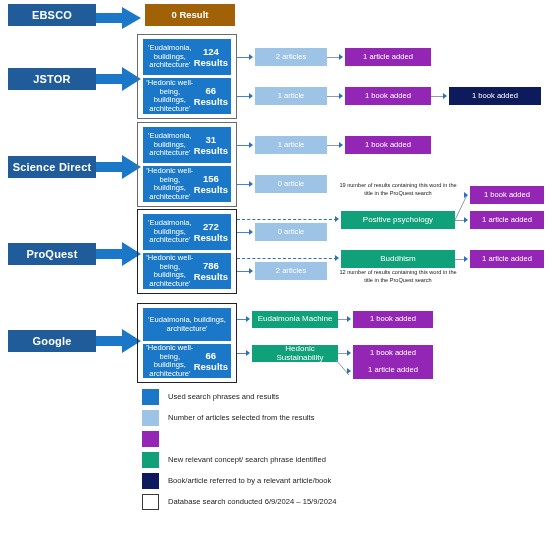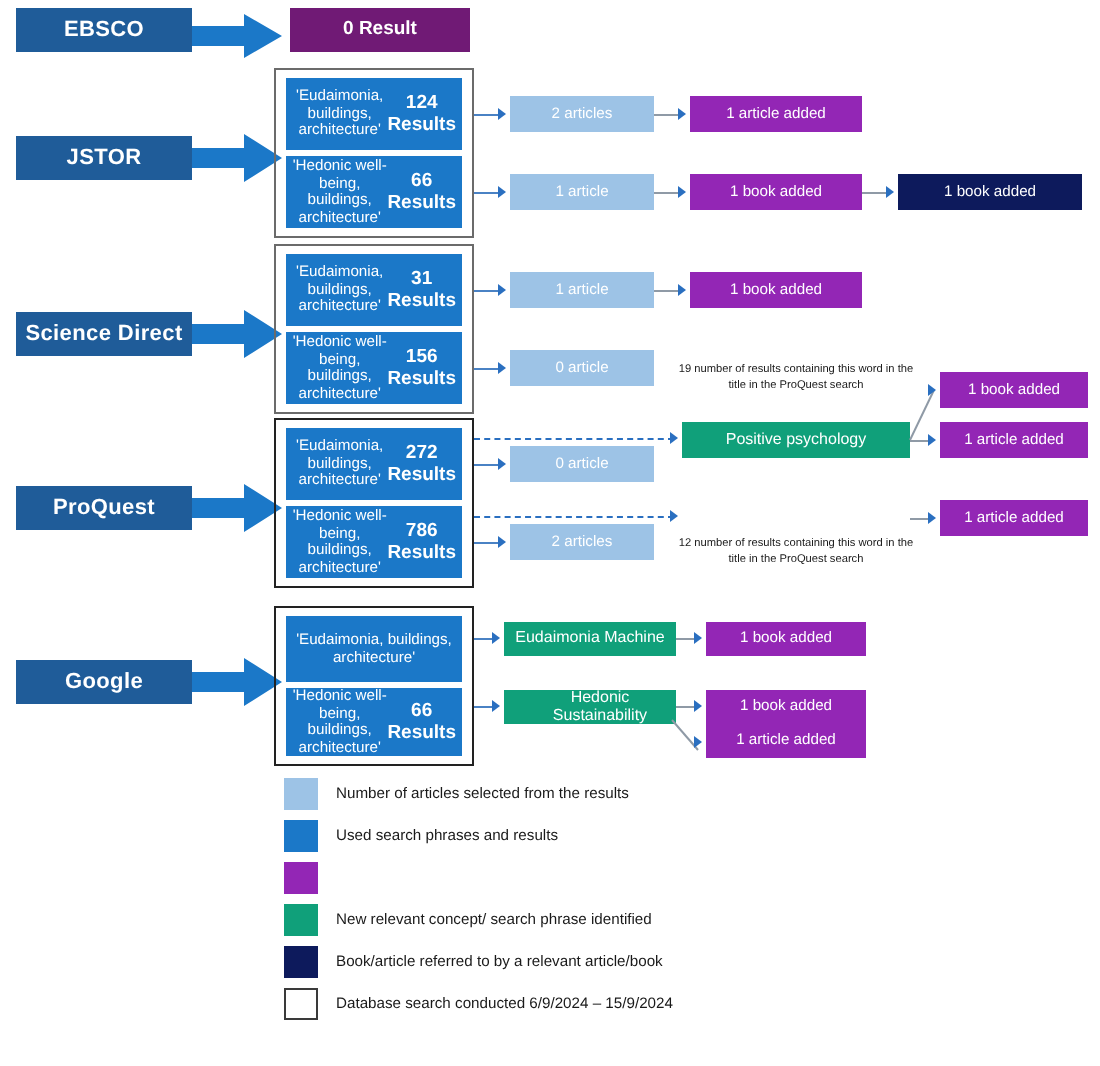--- a/index.html
+++ b/index.html
@@ -12,21 +12,21 @@
   .box{position:absolute;box-sizing:border-box;display:flex;align-items:center;justify-content:center;text-align:center;line-height:1.12;}
 
   
   .db{background:#1F5C99;color:#ffffff;font-weight:bold;font-size:11px;letter-spacing:.2px;}
   .phrase{background:#1B78C8;color:#ffffff;font-size:7.6px;flex-direction:row;padding:2px 3px;}
   .phrase .bold{font-weight:bold;font-size:9.5px;margin-top:1px;}
   .lightblue{background:#9DC3E6;color:#ffffff;font-size:7.6px;}
   .purple{background:#9326B5;color:#ffffff;font-size:7.6px;}
   .navy{background:#0D1A5C;color:#ffffff;font-size:7.6px;}
   .green{background:#10A07A;color:#ffffff;font-size:8px;}
-  .zeroresult{background:#701a75;color:#ffffff;font-weight:bold;font-size:9.5px;}
+  .zeroresult{background:#a16207;color:#ffffff;font-weight:bold;font-size:9.5px;}
 
   
   .frame{position:absolute;box-sizing:border-box;border:1.6px solid #6b6b6b;background:transparent;}
   .frame.dark{border-color:#222222;}
 
   
   .conn{position:absolute;background:#4a82c4;height:1px;}
   .conn.gray{background:#8f9aa6;}
   .arrowhead{position:absolute;width:0;height:0;border-top:3px solid transparent;border-bottom:3px solid transparent;border-left:4px solid #2a6fc0;}
   .dashline{position:absolute;height:0;border-top:1.8px dashed #2a6fc0;}
@@ -146,20 +146,21 @@
   <div class="arrowhead" style="left:249px;top:229px;"></div>
   <div class="box lightblue" style="left:255px;top:223px;width:72px;height:18px;">0 article</div>
 
   <div class="conn" style="left:237px;top:271px;width:14px;"></div>
   <div class="arrowhead" style="left:249px;top:268px;"></div>
   <div class="box lightblue" style="left:255px;top:262px;width:72px;height:18px;">2 articles</div>
 
   <div class="note" style="left:339px;top:182px;width:118px;">19 number of results containing this word in the title in the ProQuest search</div>
   <div class="box green" style="left:341px;top:211px;width:114px;height:18px;">Positive psychology</div>
 
+  <div class="box green" style="left:341px;top:250px;width:114px;height:18px;">Buddhism</div>
   <div class="note" style="left:339px;top:269px;width:118px;">12 number of results containing this word in the title in the ProQuest search</div>
 
   <svg style="position:absolute;left:454px;top:192px;" width="14" height="30" viewBox="0 0 14 30">
     <path d="M1,28 L13,3" stroke="#8f9aa6" stroke-width="1" fill="none"></path>
   </svg>
   <div class="arrowhead" style="left:464px;top:192px;"></div>
   <div class="box purple" style="left:470px;top:186px;width:74px;height:18px;">1 book added</div>
 
   <div class="conn gray" style="left:455px;top:220px;width:9px;"></div>
   <div class="arrowhead" style="left:464px;top:217px;"></div>
@@ -195,28 +196,28 @@
   <div class="box purple" style="left:353px;top:345px;width:80px;height:17px;">1 book added</div>
 
   <svg style="position:absolute;left:335px;top:358px;" width="16" height="20" viewBox="0 0 16 20">
     <path d="M1,2 L14,17" stroke="#8f9aa6" stroke-width="1" fill="none"></path>
   </svg>
   <div class="arrowhead" style="left:347px;top:368px;"></div>
   <div class="box purple" style="left:353px;top:362px;width:80px;height:17px;">1 article added</div>
 
   <div class="legend">
     <div class="legend-row">
+      <span class="sw c2"></span>
+      <span class="legend-label">Used search phrases and results</span>
+    </div>
+    <div class="legend-row">
       <span class="sw c3"></span>
       <span class="legend-label">Number of articles selected from the results</span>
     </div>
     <div class="legend-row">
-      <span class="sw c2"></span>
-      <span class="legend-label">Used search phrases and results</span>
-    </div>
-    <div class="legend-row">
       <span class="sw c4"></span>
     </div>
     <div class="legend-row">
       <span class="sw c6"></span>
       <span class="legend-label">New relevant concept/ search phrase identified</span>
     </div>
     <div class="legend-row">
       <span class="sw c5"></span>
       <span class="legend-label">Book/article referred to by a relevant article/book</span>
     </div>

